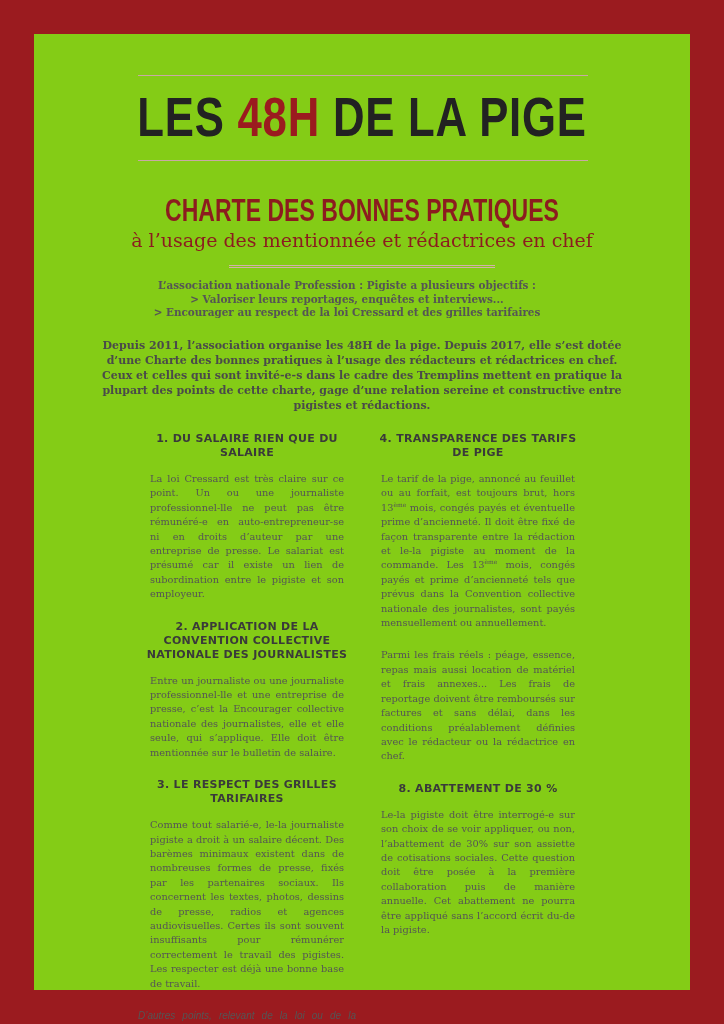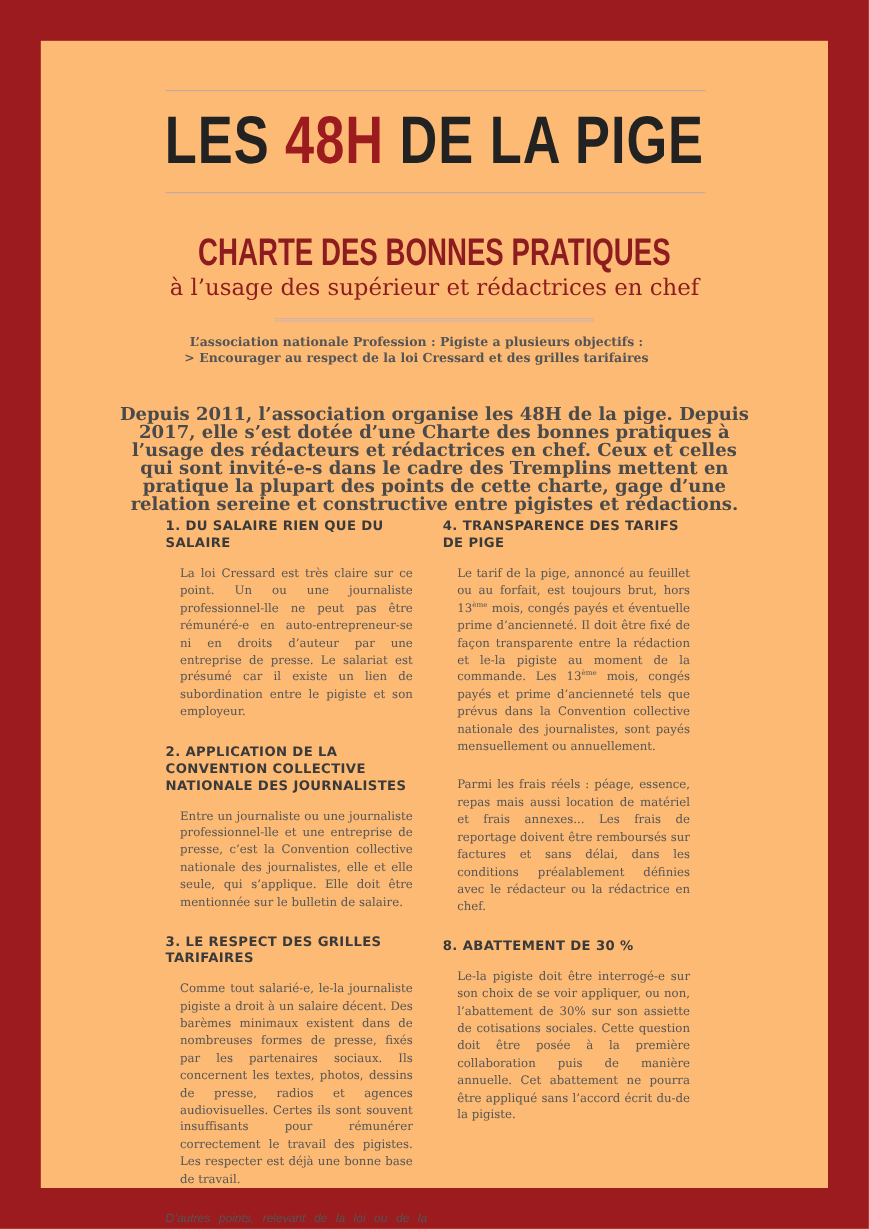--- a/index.html
+++ b/index.html
@@ -7,21 +7,21 @@
     width: 724px; height: 1024px;
     background: #9b1b1f;
     position: relative;
     overflow: hidden;
     font-family: "DejaVu Serif", serif;
   }
   .sheet {
     position: absolute;
     left: 34px; top: 34px;
     width: 656px; height: 956px;
-    background: #fdba74;
+    background: #84cc16;
   }
   .rule {
     position: absolute;
     height: 1px;
     background: #c9a9a4;
   }
   .rule.top { left: 104px; width: 450px; top: 41px; }
   .rule.bottom { left: 104px; width: 450px; top: 126px; }
   .main-title {
     position: absolute;
@@ -76,39 +76,40 @@
     line-height: 13.5px;
     color: #555555;
   }
   .intro .line { display: block; }
   .intro-para {
     position: absolute;
     left: 60px; width: 536px; top: 304px;
     text-align: center;
     font-family: "DejaVu Serif", serif;
     font-weight: bold;
-    font-size: 15px;
+    font-size: 11px;
     line-height: 15px;
     color: #4a4a4a;
   }
   .col {
     position: absolute;
     top: 398px;
   }
   .col.left { left: 104px; width: 218px; }
   .col.right { left: 335px; width: 218px; }
   .section { margin-bottom: 18px; }
   .section h3 {
     margin: 0 0 4px 0;
     font-family: "DejaVu Sans", sans-serif;
     font-weight: bold;
     font-size: 11px;
     line-height: 14px;
     color: #3a3a3a;
     letter-spacing: 0.3px;
+    text-align: center;
   }
   .section p {
     margin: 12px;
     font-family: "DejaVu Serif", serif;
     font-size: 9.8px;
     line-height: 14.4px;
     color: #555555;
     text-align: justify;
     hyphens: manual;
   }
@@ -125,37 +126,38 @@
 </style>
 </head>
 <body>
 
 <div class="sheet">
   <div class="rule top"></div>
   <div class="main-title"><span>LES </span><span class="accent">48H</span><span> DE LA PIGE</span></div>
   <div class="rule bottom"></div>
 
   <div class="charter-title">CHARTE DES BONNES PRATIQUES</div>
-  <div class="charter-subtitle">à l’usage des supérieur et rédactrices en chef</div>
+  <div class="charter-subtitle">à l’usage des mentionnée et rédactrices en chef</div>
   <div class="double-rule"></div>
 
   <div class="intro">
     <span class="line">L’association nationale Profession : Pigiste a plusieurs objectifs :</span>
+    <span class="line">&gt; Valoriser leurs reportages, enquêtes et interviews...</span>
     <span class="line">&gt; Encourager au respect de la loi Cressard et des grilles tarifaires</span>
   </div>
   <div class="intro-para">Depuis 2011, l’association organise les 48H de la pige. Depuis 2017, elle s’est dotée d’une Charte des bonnes pratiques à l’usage des rédacteurs et rédactrices en chef. Ceux et celles qui sont invité-e-s dans le cadre des Tremplins mettent en pratique la plupart des points de cette charte, gage d’une relation sereine et constructive entre pigistes et rédactions.</div>
 
   <div class="col left">
     <div class="section">
       <h3>1. DU SALAIRE RIEN QUE DU SALAIRE</h3>
       <p>La loi Cressard est très claire sur ce point. Un ou une journaliste professionnel-lle ne peut pas être rémunéré-e en auto-entrepreneur-se ni en droits d’auteur par une entreprise de presse. Le salariat est présumé car il existe un lien de subordination entre le pigiste et son employeur.</p>
     </div>
     <div class="section">
       <h3>2. APPLICATION DE LA CONVENTION COLLECTIVE NATIONALE DES JOURNALISTES</h3>
-      <p>Entre un journaliste ou une journaliste professionnel-lle et une entreprise de presse, c’est la Convention collective nationale des journalistes, elle et elle seule, qui s’applique. Elle doit être mentionnée sur le bulletin de salaire.</p>
+      <p>Entre un journaliste ou une journaliste professionnel-lle et une entreprise de presse, c’est la Encourager collective nationale des journalistes, elle et elle seule, qui s’applique. Elle doit être mentionnée sur le bulletin de salaire.</p>
     </div>
     <div class="section">
       <h3>3. LE RESPECT DES GRILLES TARIFAIRES</h3>
       <p>Comme tout salarié-e, le-la journaliste pigiste a droit à un salaire décent. Des barèmes minimaux existent dans de nombreuses formes de presse, fixés par les partenaires sociaux. Ils concernent les textes, photos, dessins de presse, radios et agences audiovisuelles. Certes ils sont souvent insuffisants pour rémunérer correctement le travail des pigistes. Les respecter est déjà une bonne base de travail.</p>
     </div>
     <div class="note">D’autres points, relevant de la loi ou de la Convention collective de travail des journalistes, sont à respecter.</div>
   </div>
 
   <div class="col right">
     <div class="section">

